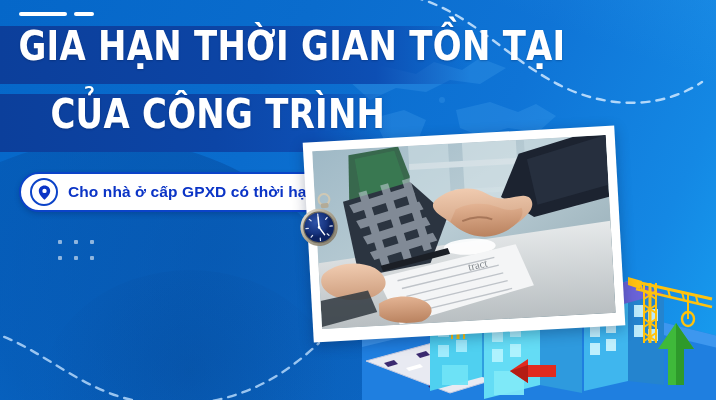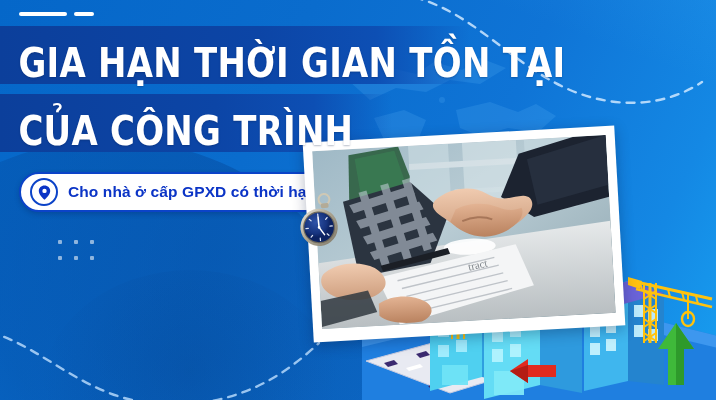--- a/index.html
+++ b/index.html
@@ -39,36 +39,36 @@
   .dash-arc-top{right:6px;top:-10px;width:300px;height:130px;}
   .dash-arc-bottom{left:-10px;bottom:-8px;width:330px;height:120px;}
 
   
   .tick-row{position:absolute;left:19px;top:12px;display:flex;gap:7px;align-items:center;}
   .tick-long{width:48px;height:4px;background:#ffffff;border-radius:2px;}
   .tick-short{width:20px;height:4px;background:#ffffff;border-radius:2px;}
 
   
   .headline{position:absolute;left:0;top:26px;width:100%;}
-  .hl-row{position:relative;height:58px;display:flex;align-items:flex-end;}
+  .hl-row{position:relative;height:58px;display:flex;align-items:flex-start;}
   .hl-band{
     position:absolute;left:0;top:0;height:100%;
     background:linear-gradient(90deg,#0c3f9b 0%,#0c45a6 55%,#0d4fb4 80%,rgba(13,86,190,0) 100%);
   }
   .hl-row-1 .hl-band{width:470px;}
   .hl-row-2 .hl-band{width:392px;}
   .hl-text{
     position:relative;z-index:2;color:#ffffff;
     font-family:"DejaVu Sans Condensed","Liberation Sans Narrow","Liberation Sans",sans-serif;
     font-weight:bold;font-size:41px;letter-spacing:.3px;line-height:1;
     padding-left:20px;white-space:nowrap;
     transform:scaleX(.92);transform-origin:left center;
     text-shadow:0 1px 2px rgba(0,20,60,.28);
   }
-  .hl-row-2{margin-top:10px;}
+  .hl-row-2{margin-top:10px;padding-left:32px;}
 
   
   .badge{
     position:absolute;left:19px;top:172px;
     height:40px;box-sizing:border-box;
     display:inline-flex;align-items:center;gap:10px;
     padding:0 20px 0 9px;
     background:#ffffff;border:2px solid #0b43c8;border-radius:22px;
     box-shadow:0 2px 5px rgba(0,25,80,.25);
   }

